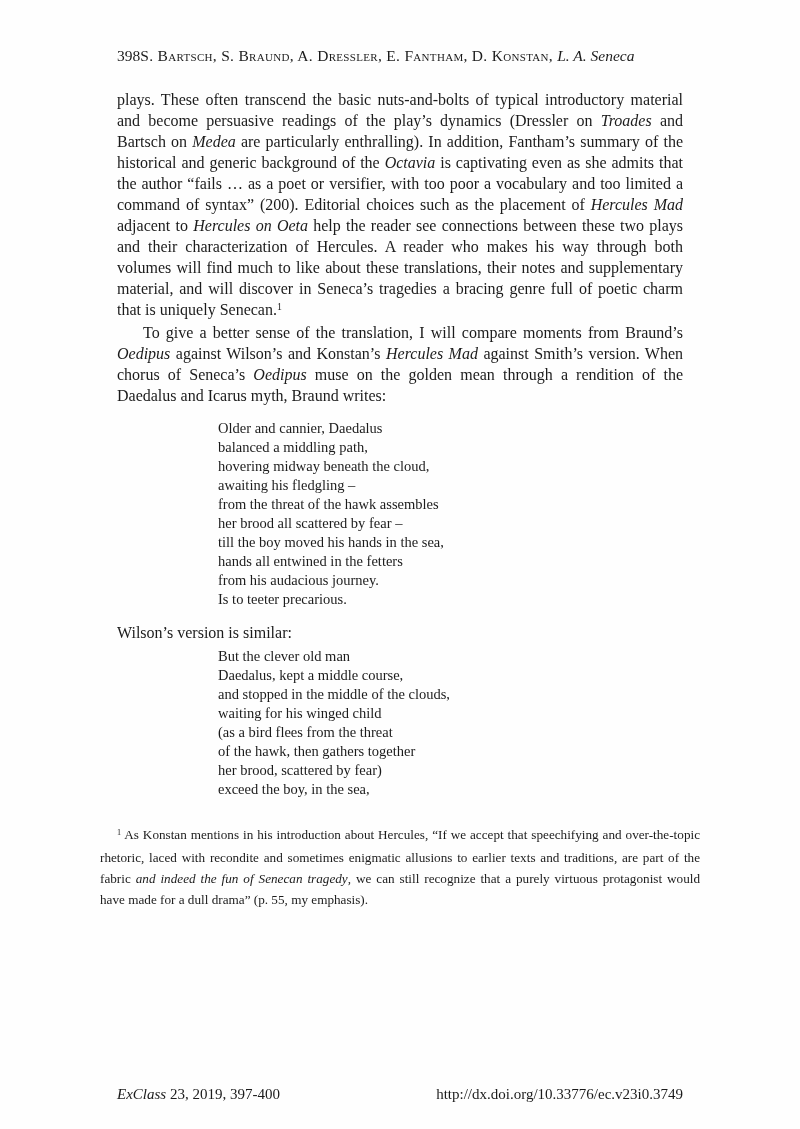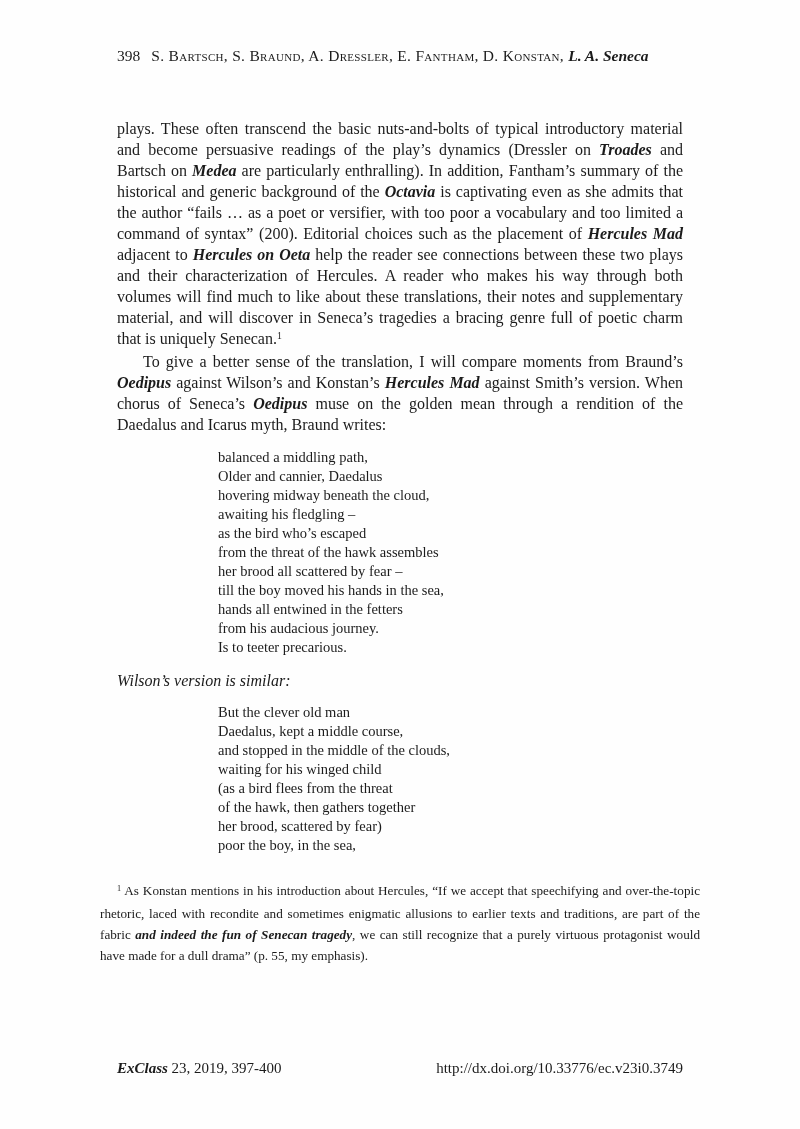--- a/index.html
+++ b/index.html
@@ -22,58 +22,57 @@
     width: 566px;
     top: 0;
     padding-top: 46px;
   }
   .running-header {
     font-size: 15.5px;
     line-height: 19px;
     white-space: nowrap;
   }
   .running-header .page-num {
-    margin-right: 11px;
   }
   .par {
     margin: 0;
     font-size: 16px;
     line-height: 21px;
     text-align: justify;
   }
-  .p1 { margin-top: 53px; }
+  .p1 { margin-top: 24px; }
   .p2 { text-indent: 26px; }
-  .p3 { margin-top: 13px; text-align: left; font-style: italic; }
+  .p3 { margin-top: 13px; text-align: left; }
   .quote {
     margin: 13px 0 0 101px;
     font-size: 14.5px;
     line-height: 19px;
     text-align: left;
   }
-  .q2 { margin-top: 12px; }
+  .q2 { margin-top: 4px; }
   .qline { white-space: nowrap; }
   .footnote {
     margin: 25px -17px 0 -17px;
     font-size: 13.2px;
     line-height: 21px;
     text-align: justify;
     text-indent: 17px;
   }
   .page-footer {
     position: absolute;
     left: 117px;
     right: 117px;
-    top: 1059px;
+    top: 1085px;
     display: flex;
     justify-content: space-between;
     font-size: 15px;
     line-height: 19px;
   }
   
-  .run-i  { font-style: italic; font-weight: bold; }
+  .run-i  { font-style: italic; }
   .run-sc { font-variant: small-caps; letter-spacing: 0.02em; }
   .run-sup {
     font-size: 0.62em;
     position: relative;
     top: -0.55em;
   }
 </style>
 </head>
 <body>
 
@@ -82,44 +81,43 @@
 
     <div class="running-header">
       <span class="page-num">398</span><span><span class="run-sc">S. Bartsch, S. Braund, A. Dressler, E. Fantham, D. Konstan, </span><span class="run-i">L. A. Seneca</span></span>
     </div>
 
     <p class="par p1"><span>plays. These often transcend the basic nuts-and-bolts of typical introductory material and become persuasive readings of the play’s dynamics (Dressler on </span><span class="run-i">Troades</span><span> and Bartsch on </span><span class="run-i">Medea</span><span> are particularly enthralling). In addition, Fantham’s summary of the historical and generic background of the </span><span class="run-i">Octavia</span><span> is captivating even as she admits that the author “fails … as a poet or versifier, with too poor a vocabulary and too limited a command of syntax” (200). Editorial choices such as the placement of </span><span class="run-i">Hercules Mad</span><span> adjacent to </span><span class="run-i">Hercules on Oeta</span><span> help the reader see connections between these two plays and their characterization of Hercules. A reader who makes his way through both volumes will find much to like about these translations, their notes and supplementary material, and will discover in Seneca’s tragedies a bracing genre full of poetic charm that is uniquely Senecan.</span><span class="run-sup">1</span></p>
 
     <p class="par p2"><span>To give a better sense of the translation, I will compare moments from Braund’s </span><span class="run-i">Oedipus</span><span> against Wilson’s and Konstan’s </span><span class="run-i">Hercules Mad</span><span> against Smith’s version. When chorus of Seneca’s </span><span class="run-i">Oedipus</span><span> muse on the golden mean through a rendition of the Daedalus and Icarus myth, Braund writes:</span></p>
 
     <blockquote class="quote q1">
+        <div class="qline">Older and cannier, Daedalus</div>
         <div class="qline">balanced a middling path,</div>
-        <div class="qline">Older and cannier, Daedalus</div>
         <div class="qline">hovering midway beneath the cloud,</div>
         <div class="qline">awaiting his fledgling –</div>
-        <div class="qline">as the bird who’s escaped</div>
         <div class="qline">from the threat of the hawk assembles</div>
         <div class="qline">her brood all scattered by fear –</div>
         <div class="qline">till the boy moved his hands in the sea,</div>
         <div class="qline">hands all entwined in the fetters</div>
         <div class="qline">from his audacious journey.</div>
         <div class="qline">Is to teeter precarious.</div>
       </blockquote>
 
     <p class="par p3">Wilson’s version is similar:</p>
 
     <blockquote class="quote q2">
         <div class="qline">But the clever old man</div>
         <div class="qline">Daedalus, kept a middle course,</div>
         <div class="qline">and stopped in the middle of the clouds,</div>
         <div class="qline">waiting for his winged child</div>
         <div class="qline">(as a bird flees from the threat</div>
         <div class="qline">of the hawk, then gathers together</div>
         <div class="qline">her brood, scattered by fear)</div>
-        <div class="qline">poor the boy, in the sea,</div>
+        <div class="qline">exceed the boy, in the sea,</div>
       </blockquote>
 
     <div class="footnote"><span class="run-sup">1</span><span> As Konstan mentions in his introduction about Hercules, “If we accept that speechifying and over-the-topic rhetoric, laced with recondite and sometimes enigmatic allusions to earlier texts and traditions, are part of the fabric </span><span class="run-i">and indeed the fun of Senecan tragedy</span><span>, we can still recognize that a purely virtuous protagonist would have made for a dull drama” (p. 55, my emphasis).</span></div>
 
   </div>
 
   <div class="page-footer">
     <span><span class="run-i">ExClass</span><span> 23, 2019, 397-400</span></span>
     <span>http://dx.doi.org/10.33776/ec.v23i0.3749</span>
   </div>

